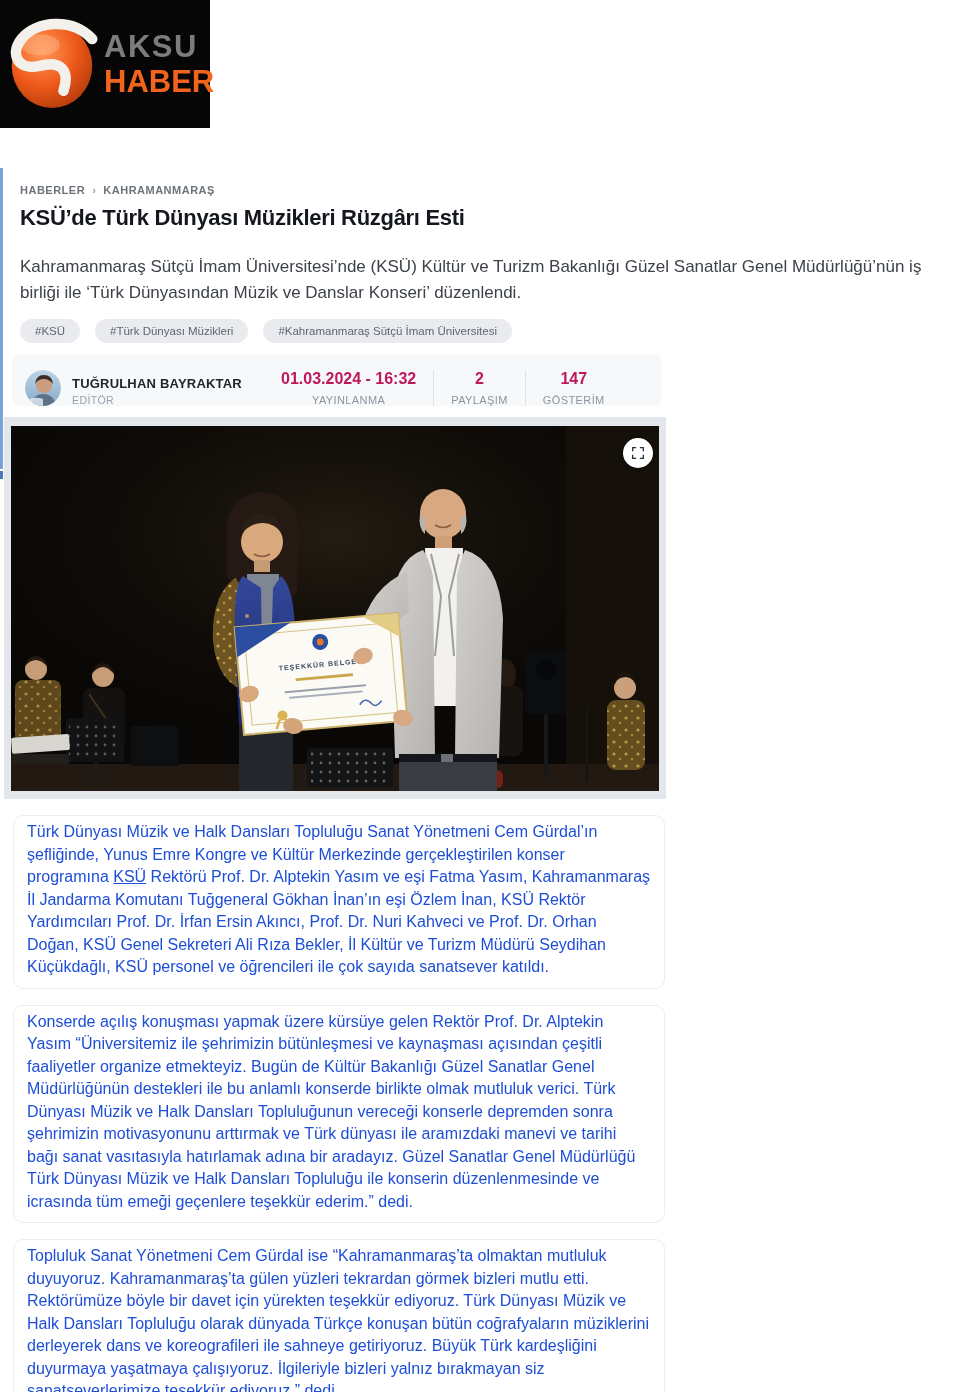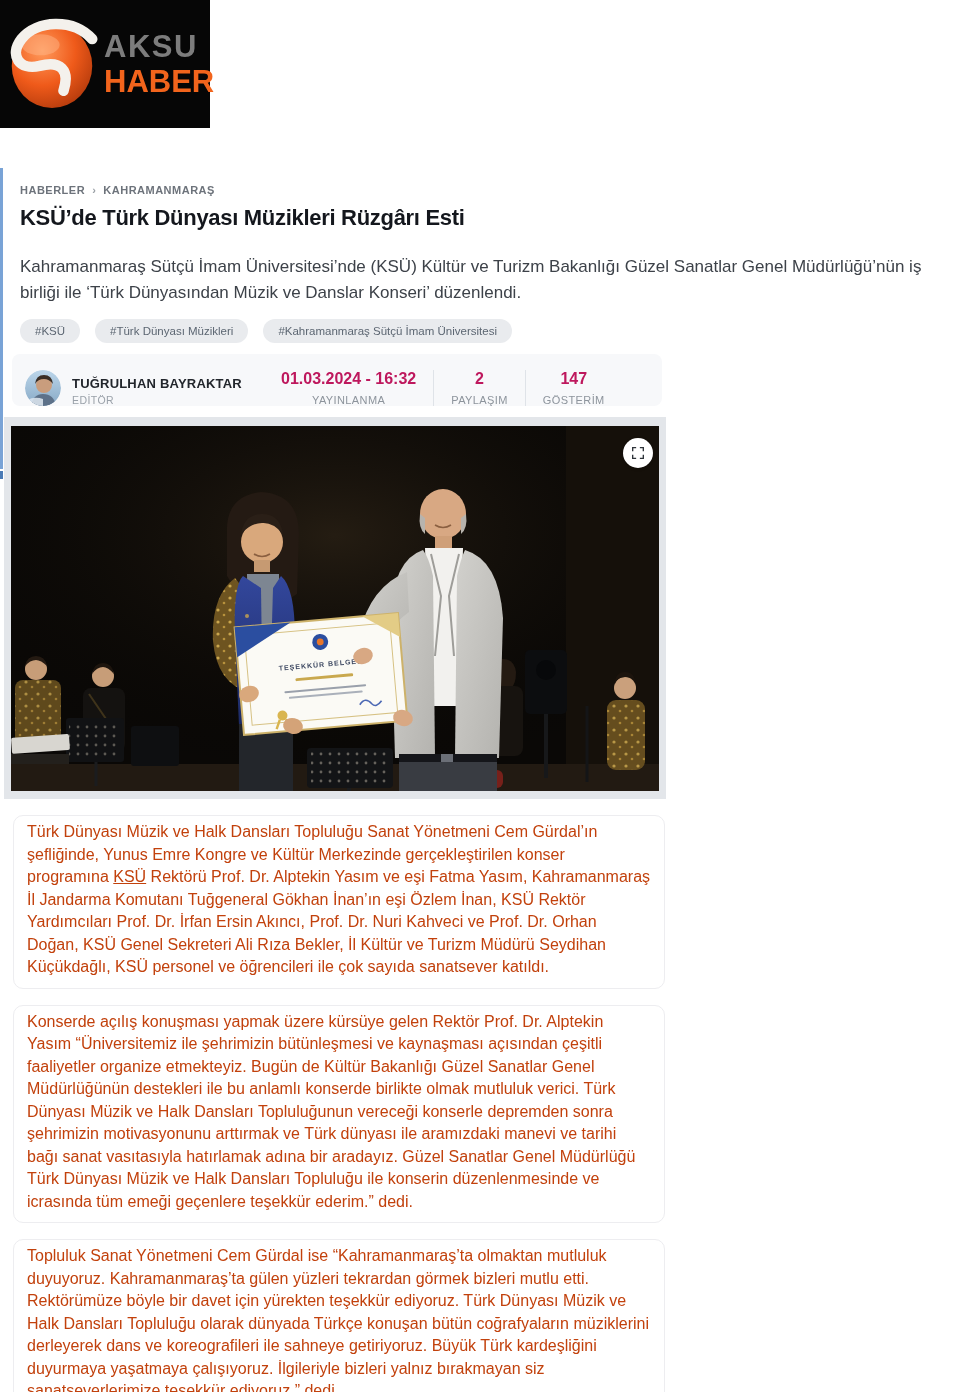--- a/index.html
+++ b/index.html
@@ -48,21 +48,21 @@
   .figure{position:relative;margin:11px 0 0 -16px;width:662px;background:#e3e6ea;
     padding:9px 7px 8px;box-sizing:border-box;}
   .photo-svg{display:block;width:648px;height:365px;}
   .fullscreen-btn{position:absolute;top:21px;right:13px;width:30px;height:30px;border-radius:50%;
     background:#fff;display:flex;align-items:center;justify-content:center;cursor:pointer;
     box-shadow:0 1px 3px rgba(0,0,0,.25);}
 
   
   .body-sec{margin:7px 0 0 -7px;width:652px;}
   .para{box-sizing:border-box;border:1px solid #ededf0;border-radius:10px;background:#fff;
-    padding:5px 13px 9px;margin-bottom:4px;font-size:16px;line-height:22.5px;color:#c2410c;}
+    padding:5px 13px 9px;margin-bottom:4px;font-size:16px;line-height:22.5px;color:#1d4ed8;}
   .inline-link{text-decoration:underline;color:inherit;cursor:pointer;}
 </style>
 </head>
 <body>
 
 <div class="header-logo">
   <svg class="logo-mark" viewBox="0 0 96 112">
     <defs>
       <radialGradient id="ball" cx="38%" cy="32%" r="75%">
         <stop offset="0%" stop-color="#ff9a5c"></stop>

